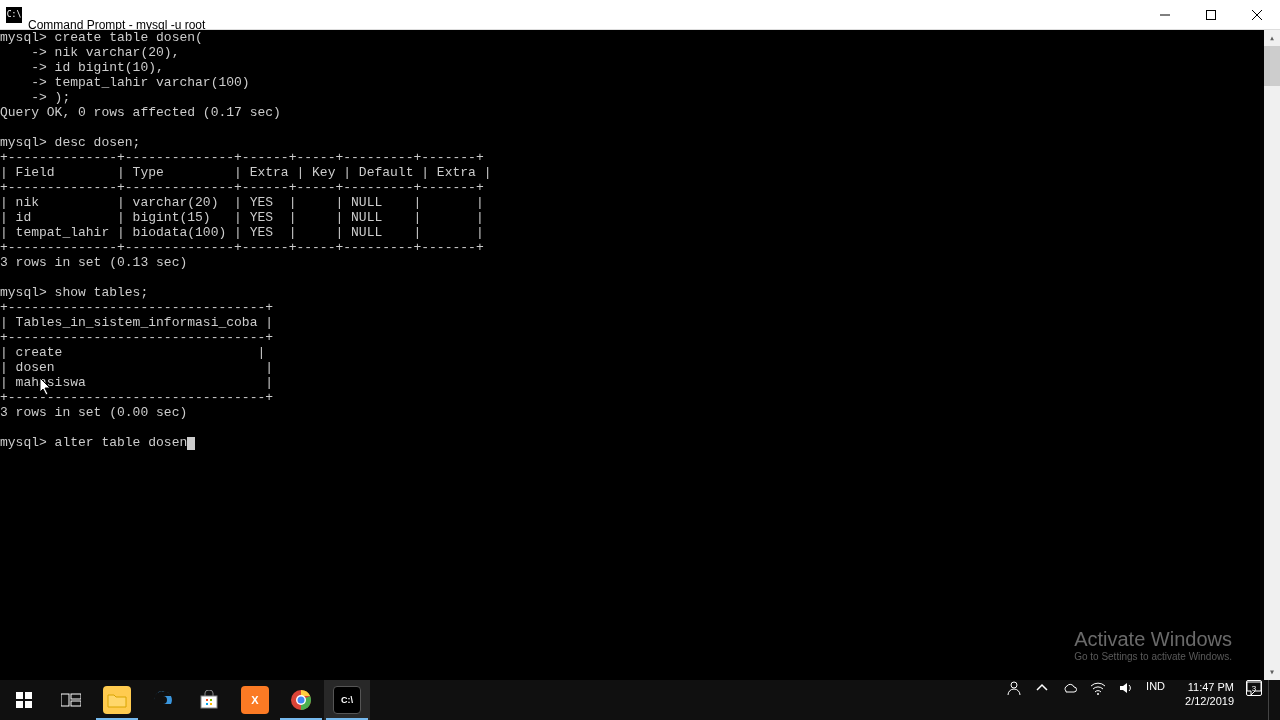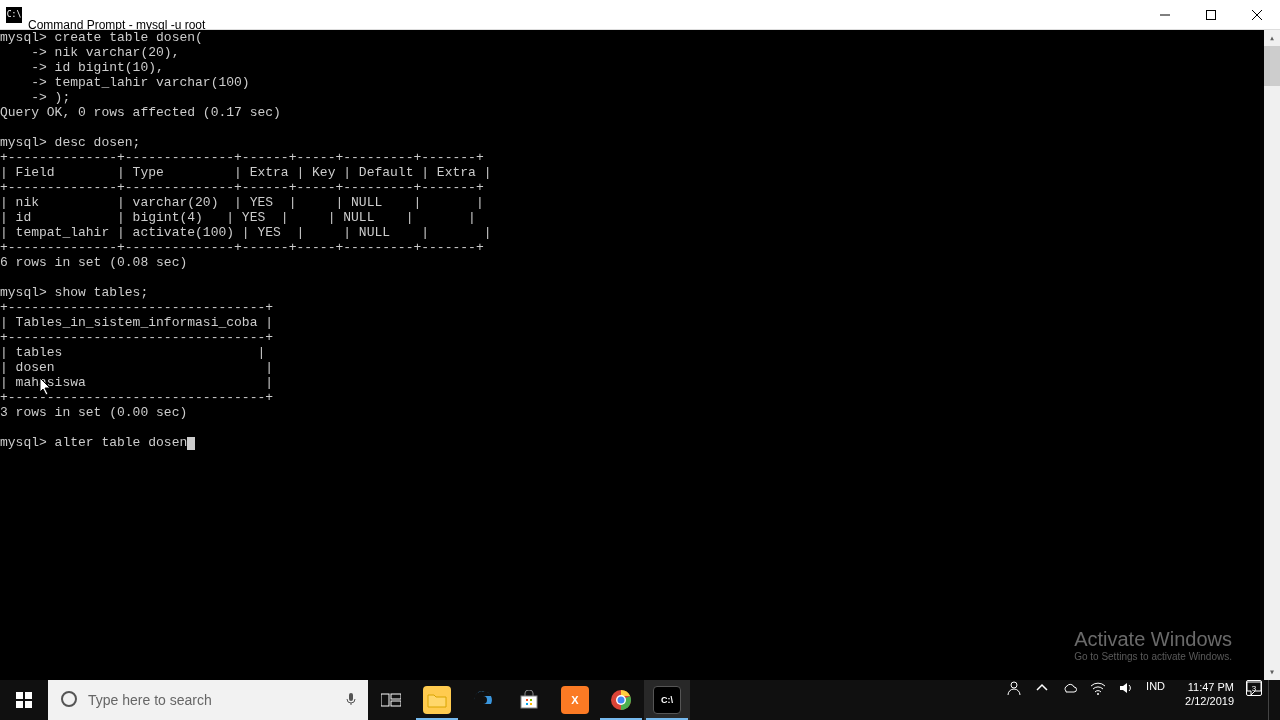--- a/index.html
+++ b/index.html
@@ -190,30 +190,30 @@
 <span>    -&gt; id bigint(10),</span>
 <span>    -&gt; tempat_lahir varchar(100)</span>
 <span>    -&gt; );</span>
 <span>Query OK, 0 rows affected (0.17 sec)</span>
 <span></span>
 <span>mysql&gt; desc dosen;</span>
 <span>+--------------+--------------+------+-----+---------+-------+</span>
 <span>| Field        | Type         | Extra | Key | Default | Extra |</span>
 <span>+--------------+--------------+------+-----+---------+-------+</span>
 <span>| nik          | varchar(20)  | YES  |     | NULL    |       |</span>
-<span>| id           | bigint(4)   | YES  |     | NULL    |       |</span>
-<span>| tempat_lahir | activate(100) | YES  |     | NULL    |       |</span>
+<span>| id           | bigint(15)   | YES  |     | NULL    |       |</span>
+<span>| tempat_lahir | biodata(100) | YES  |     | NULL    |       |</span>
 <span>+--------------+--------------+------+-----+---------+-------+</span>
-<span>6 rows in set (0.08 sec)</span>
+<span>3 rows in set (0.13 sec)</span>
 <span></span>
 <span>mysql&gt; show tables;</span>
 <span>+---------------------------------+</span>
 <span>| Tables_in_sistem_informasi_coba |</span>
 <span>+---------------------------------+</span>
-<span>| tables                         |</span>
+<span>| create                         |</span>
 <span>| dosen                           |</span>
 <span>| mahasiswa                       |</span>
 <span>+---------------------------------+</span>
 <span>3 rows in set (0.00 sec)</span>
 <span></span>
 <span>mysql&gt; alter table dosen</span><span class="cursor"></span></div>
 
 <div class="scrollbar">
   <div class="scroll-arrow">▴</div>
   <div class="scroll-track">
@@ -232,35 +232,20 @@
 </div>
 
 <div class="taskbar">
   <div class="start-btn">
     <svg viewBox="0 0 16 16">
         <rect x="0" y="0" width="7" height="7" fill="#fff"></rect>
         <rect x="9" y="0" width="7" height="7" fill="#fff"></rect>
         <rect x="0" y="9" width="7" height="7" fill="#fff"></rect>
         <rect x="9" y="9" width="7" height="7" fill="#fff"></rect>
       </svg>
-  </div>
-  <div class="searchbox">
-    <span class="circle-icon">
-      <svg width="18" height="18" viewBox="0 0 18 18">
-          <circle cx="9" cy="9" r="7" fill="none" stroke="#555" stroke-width="2"></circle>
-        </svg>
-    </span>
-    <span>Type here to search</span>
-    <span class="mic-icon">
-      <svg width="14" height="14" viewBox="0 0 14 14">
-          <rect x="5" y="1" width="4" height="8" rx="2" fill="#555"></rect>
-          <path d="M3,7 A4,4 0 0 0 11,7" fill="none" stroke="#555" stroke-width="1"></path>
-          <line x1="7" y1="11" x2="7" y2="13" stroke="#555" stroke-width="1"></line>
-        </svg>
-    </span>
   </div>
 
   <div class="task-icon">
     <svg width="20" height="16" viewBox="0 0 20 16">
         <rect x="0" y="2" width="8" height="12" fill="none" stroke="#fff" stroke-width="1"></rect>
         <rect x="10" y="2" width="10" height="5" fill="none" stroke="#fff" stroke-width="1"></rect>
         <rect x="10" y="9" width="10" height="5" fill="none" stroke="#fff" stroke-width="1"></rect>
       </svg>
   </div>
 

